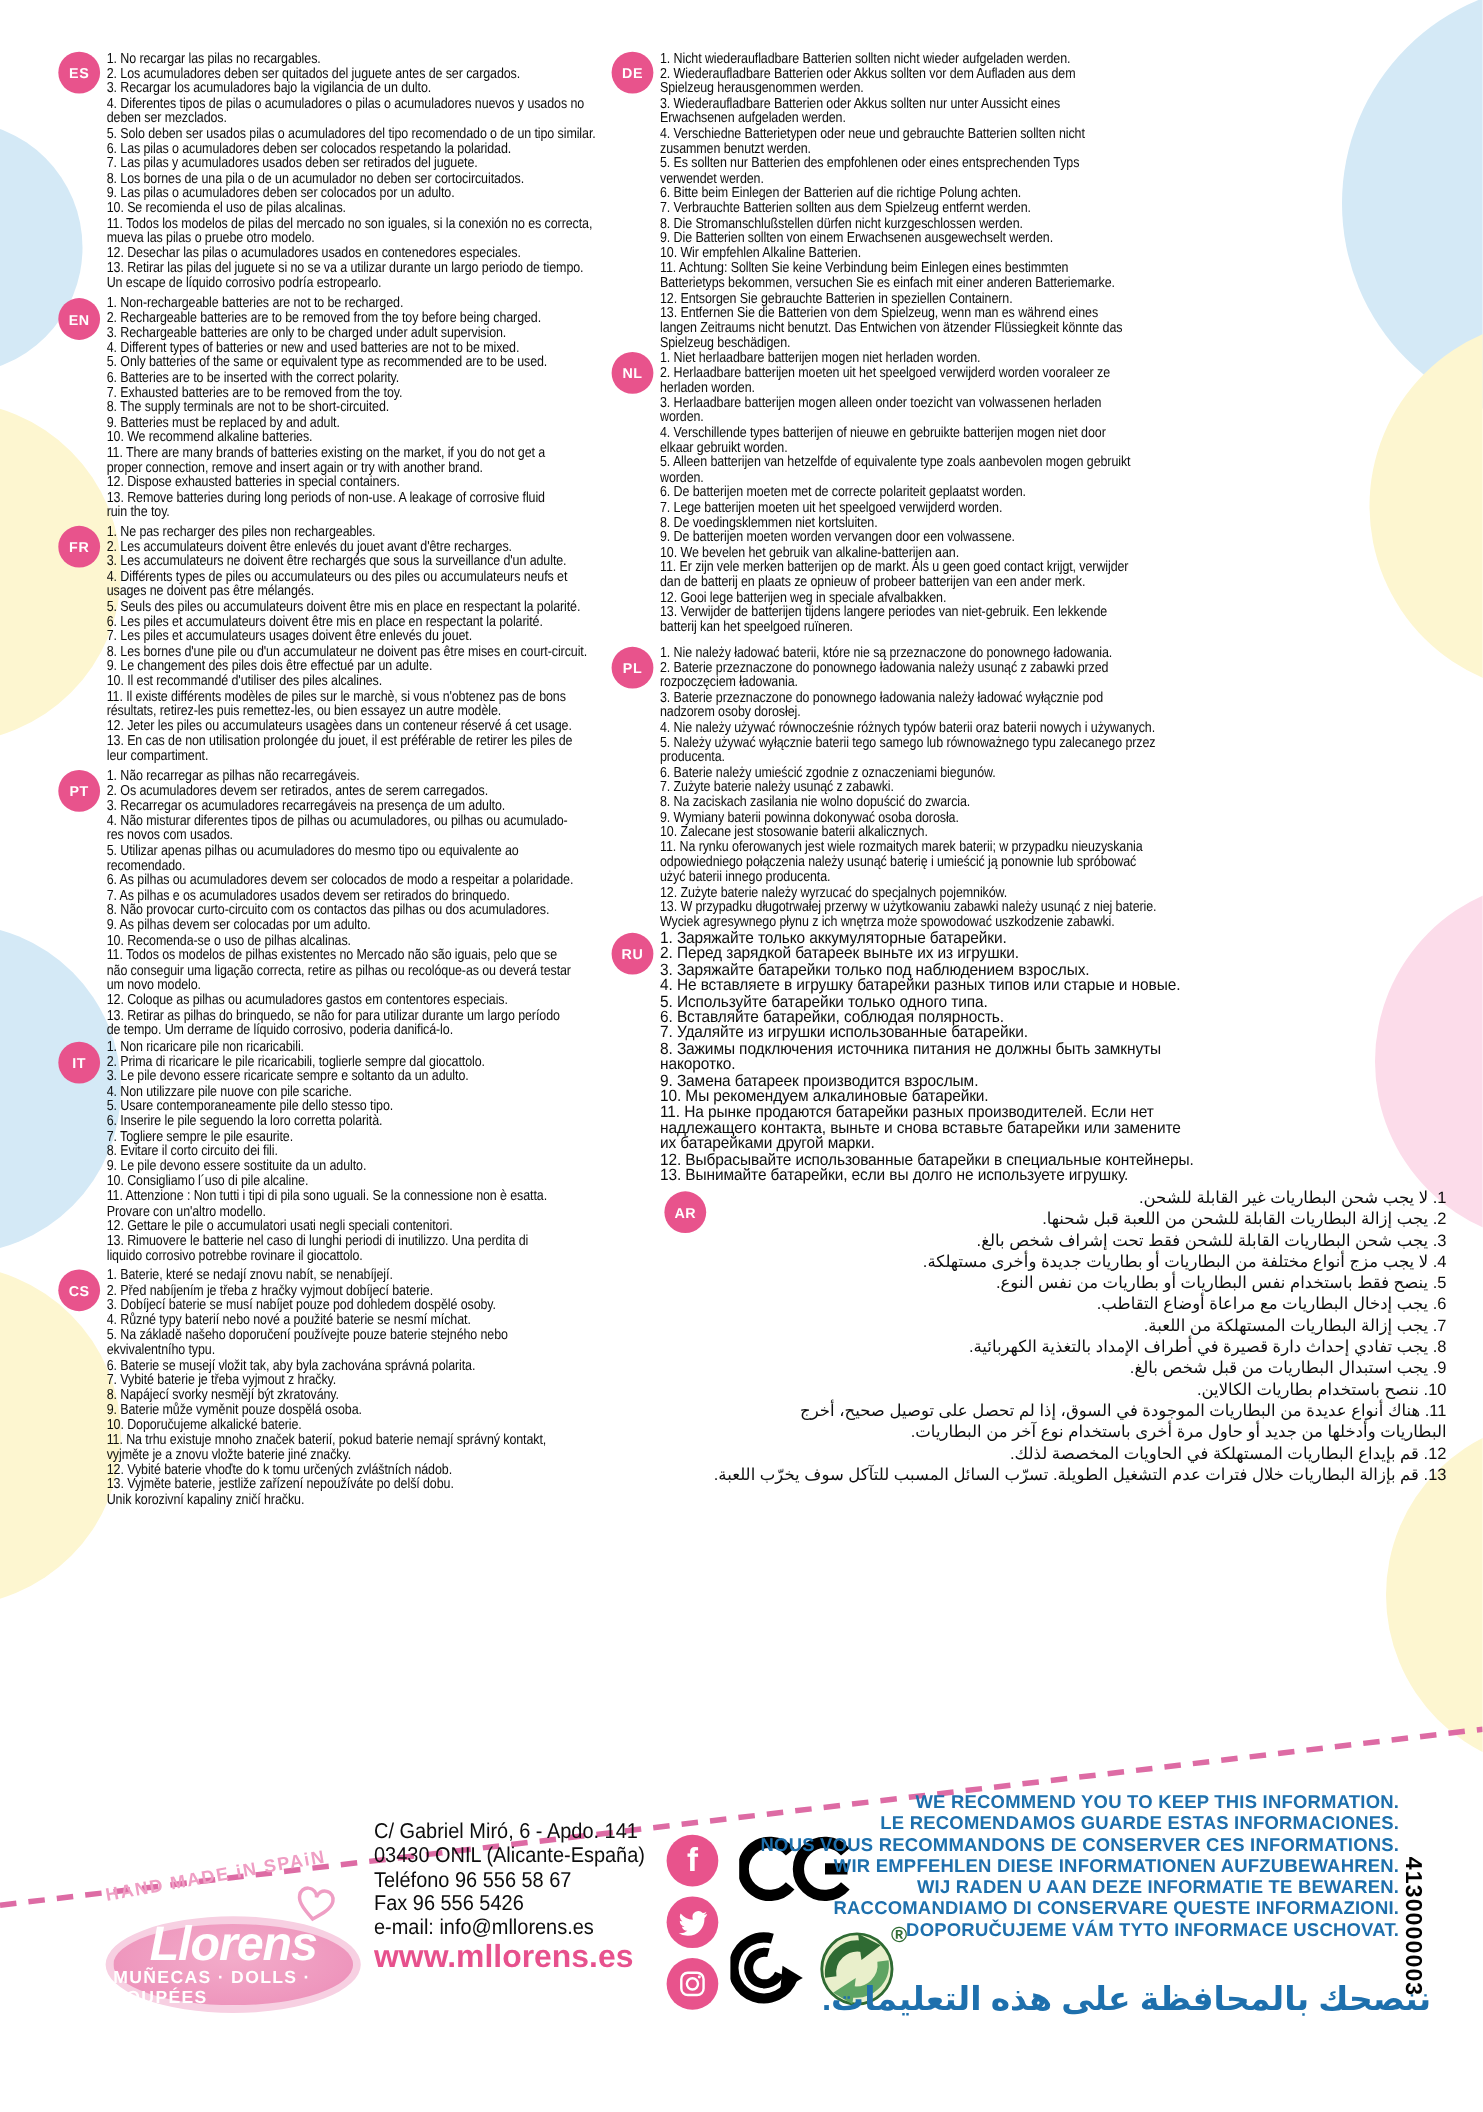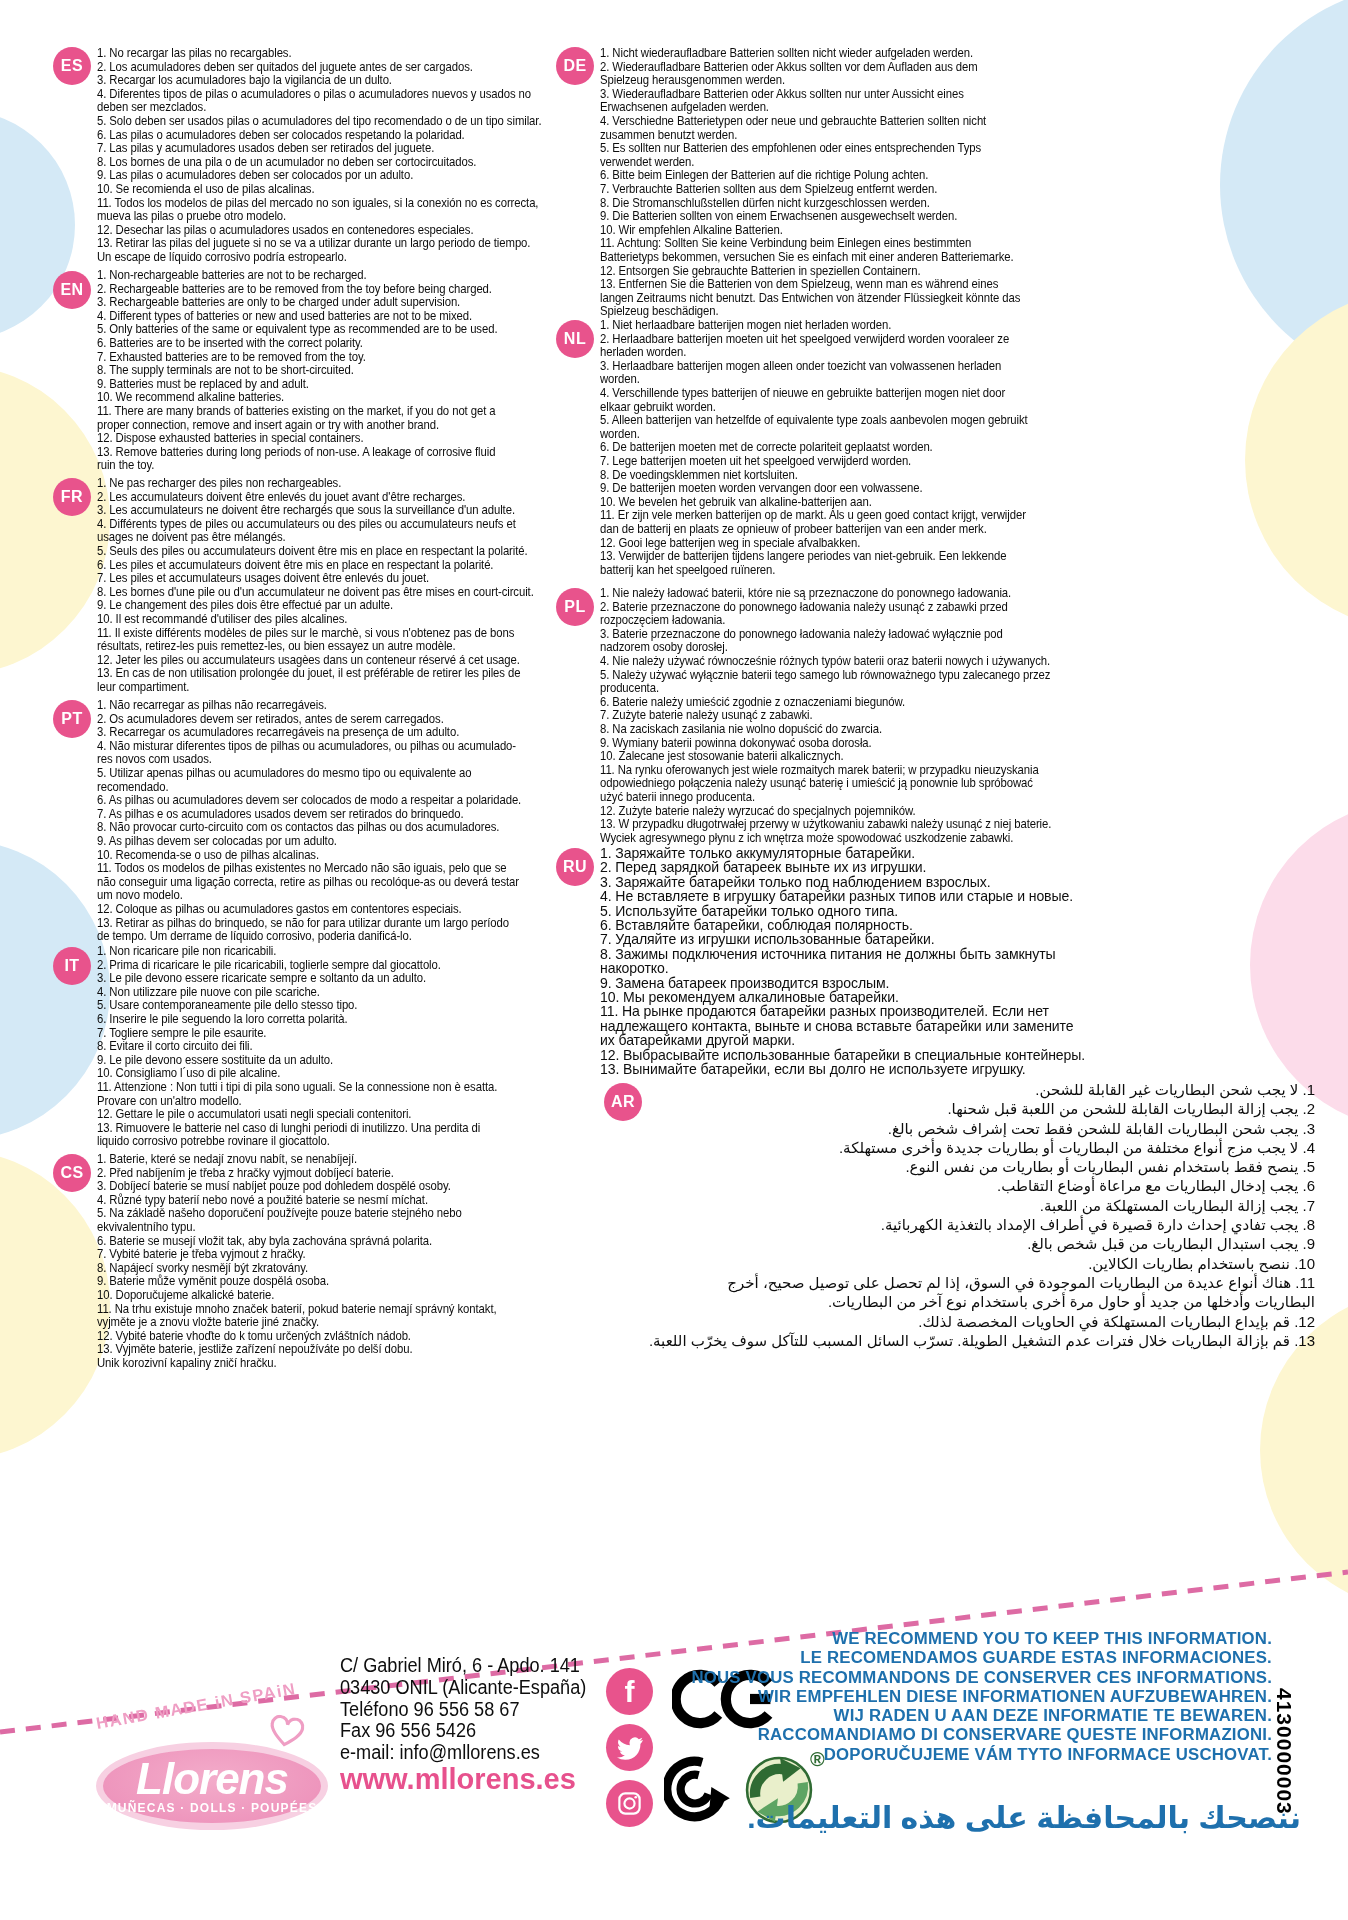--- a/index.html
+++ b/index.html
@@ -3,37 +3,37 @@
 <meta charset="utf-8">
 <style>
   html,body{margin:0;padding:0;background:#fff;}
   .page{position:relative;width:1348px;height:1920px;background:#ffffff;overflow:hidden;
         font-family:"Liberation Sans","DejaVu Sans",sans-serif;color:#111;}
   .bg-circle{position:absolute;border-radius:50%;z-index:0;}
   .bg-blue{background:var(--pastel-blue);}
   .bg-yellow{background:var(--pastel-yellow);}
   .bg-pink{background:var(--pastel-pink);}
   .badge{position:absolute;width:38px;height:38px;border-radius:50%;background:var(--badge-pink);
-         color:#fff;font-weight:bold;font-size:16px;display:flex;align-items:center;justify-content:center;
+         color:#fff;font-weight:bold;font-size:13px;display:flex;align-items:center;justify-content:center;
          z-index:3;letter-spacing:.5px;}
   .sec-text{position:absolute;white-space:pre;font-size:13.2px;line-height:13.6px;color:#0d0d0d;
             transform:scaleX(.86);transform-origin:0 0;letter-spacing:-.1px;z-index:2;}
   .sec-text.ru{font-size:14.8px;line-height:14.4px;transform:scaleX(.95);}
   .sec-text.ar{font-size:15px;line-height:19.3px;direction:rtl;text-align:right;transform:none;
                width:625px;letter-spacing:0;}
   .cutline{position:absolute;left:0;top:0;z-index:1;pointer-events:none;}
   
   .logo-arc{position:absolute;left:98px;top:1714px;transform:rotate(-10deg);transform-origin:0 100%;
             color:#ef9ec4;font-weight:bold;font-size:16.5px;letter-spacing:1.5px;z-index:3;}
   .logo-heart{position:absolute;left:268px;top:1716px;z-index:4;transform:rotate(10deg);}
   .logo-oval{position:absolute;left:96px;top:1742px;width:218px;height:74px;border-radius:50%;
              background:radial-gradient(ellipse at 50% 40%, #f3acca 0%, #ee96bd 70%, #ea86b2 100%);
              border:7px solid #f7d0e2;display:flex;flex-direction:column;align-items:center;justify-content:center;z-index:3;}
   .logo-name{color:#fff;font-weight:bold;font-style:italic;font-size:44px;line-height:42px;letter-spacing:-1px;}
-  .logo-sub{color:#fff;font-weight:bold;font-size:12px;letter-spacing:1.2px;margin-top:1px;}
+  .logo-sub{color:#fff;font-weight:bold;font-size:16px;letter-spacing:1.2px;margin-top:1px;}
   .contact{position:absolute;left:340px;top:1655px;font-size:19.5px;line-height:21.8px;
            transform:scaleX(.93);transform-origin:0 0;white-space:pre;z-index:3;color:#0d0d0d;}
   .website{position:absolute;left:340px;top:1763px;font-size:29px;font-weight:bold;color:var(--accent-pink);z-index:3;}
   .soc{position:absolute;left:606px;width:47px;height:47px;border-radius:50%;background:var(--badge-pink);
        display:flex;align-items:center;justify-content:center;z-index:3;}
   .soc-f{color:#fff;font-weight:bold;font-size:30px;line-height:30px;font-family:"Liberation Sans",sans-serif;}
   .mark{position:absolute;z-index:3;}
   .keep{position:absolute;left:520px;top:1629px;width:752px;text-align:right;z-index:3;
         color:var(--blue-text);font-weight:bold;font-size:16.8px;line-height:19.3px;letter-spacing:.2px;}
   .keep-ar{position:absolute;left:549px;top:1800px;width:752px;text-align:right;z-index:3;direction:rtl;

